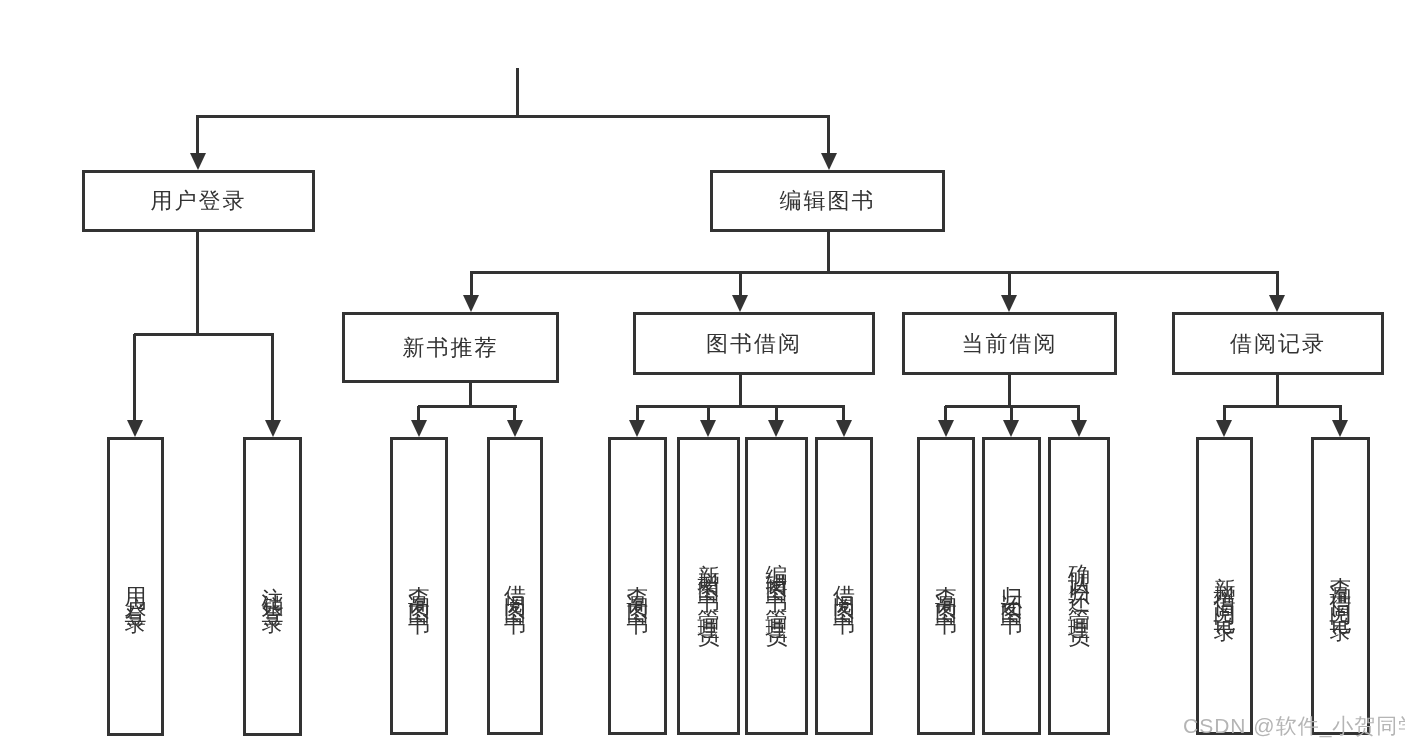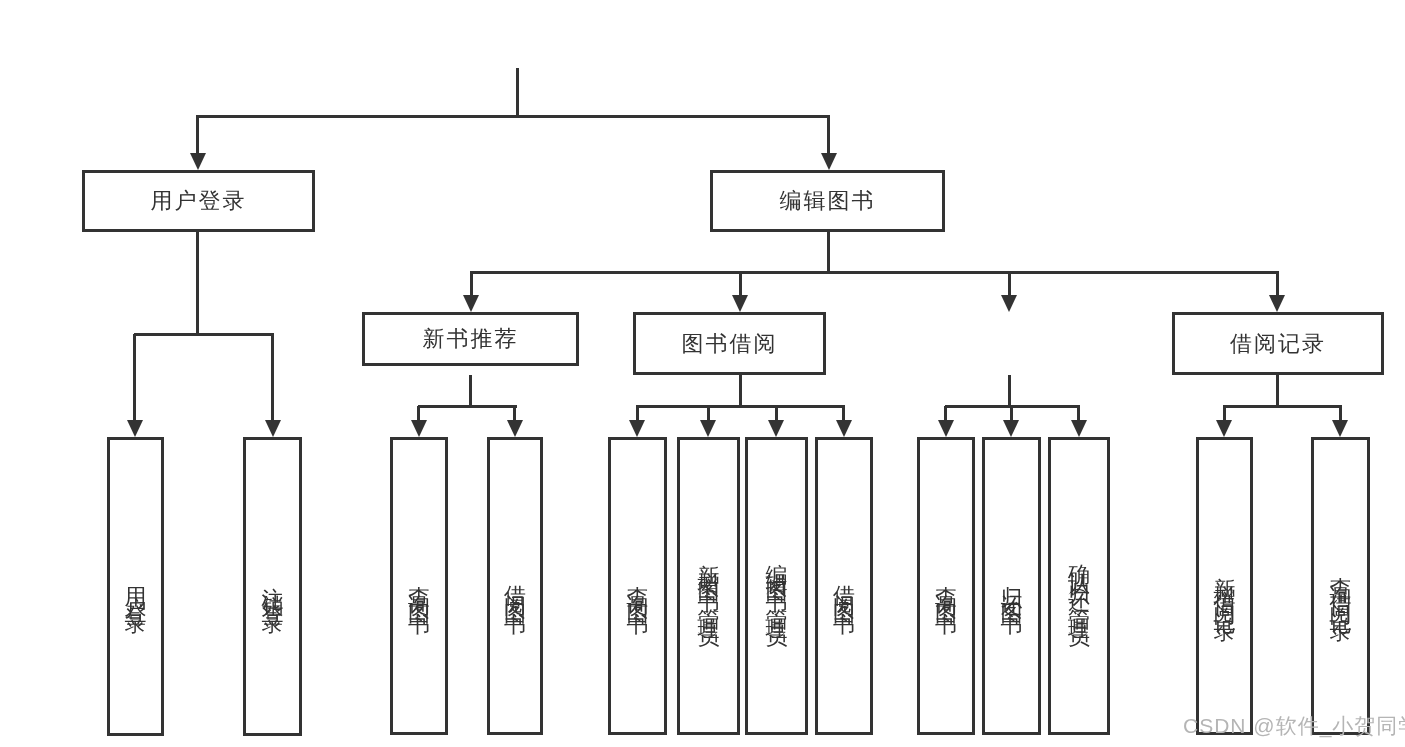--- a/index.html
+++ b/index.html
@@ -63,25 +63,28 @@
   <div class="hl" style="left:470px;top:271px;width:809px"></div>
   <div class="vl" style="left:470px;top:272px;height:26px"></div>
   <div class="ah" style="left:463px;top:295px"></div>
   <div class="vl" style="left:739px;top:272px;height:26px"></div>
   <div class="ah" style="left:732px;top:295px"></div>
   <div class="vl" style="left:1008px;top:272px;height:26px"></div>
   <div class="ah" style="left:1001px;top:295px"></div>
   <div class="vl" style="left:1276px;top:272px;height:26px"></div>
   <div class="ah" style="left:1269px;top:295px"></div>
 
-  <div class="node" style="left:362px;top:312px;width:217px;height:54px">
+  <div class="node" style="left:342px;top:312px;width:217px;height:71px">
     <span>新书推荐</span>
   </div>
-  <div class="node" style="left:633px;top:312px;width:193px;height:63px">
+  <div class="node" style="left:633px;top:312px;width:242px;height:63px">
     <span>图书借阅</span>
+  </div>
+  <div class="node" style="left:902px;top:312px;width:215px;height:63px">
+    <span>当前借阅</span>
   </div>
   <div class="node" style="left:1172px;top:312px;width:212px;height:63px">
     <span>借阅记录</span>
   </div>
 
   <div class="vl" style="left:469px;top:375px;height:33px"></div>
   <div class="hl" style="left:418px;top:405px;width:99px"></div>
   <div class="vl" style="left:417px;top:406px;height:16px"></div>
   <div class="ah" style="left:411px;top:420px"></div>
   <div class="vl" style="left:513px;top:406px;height:16px"></div>

